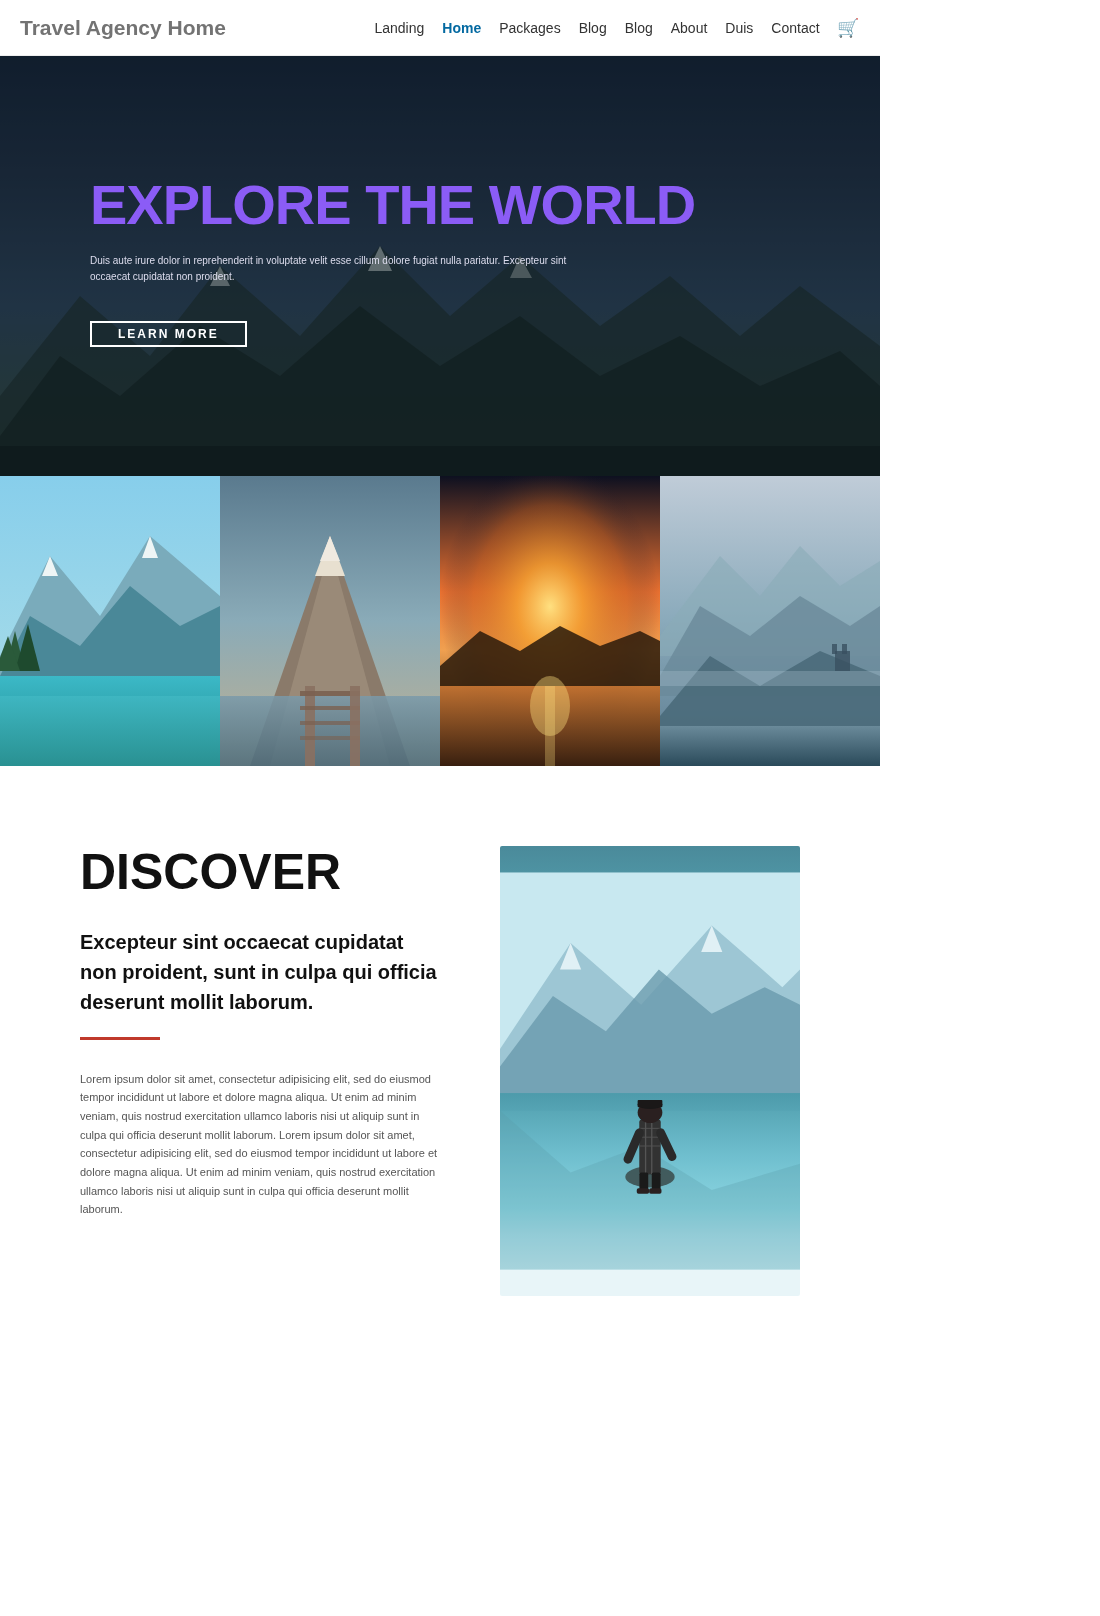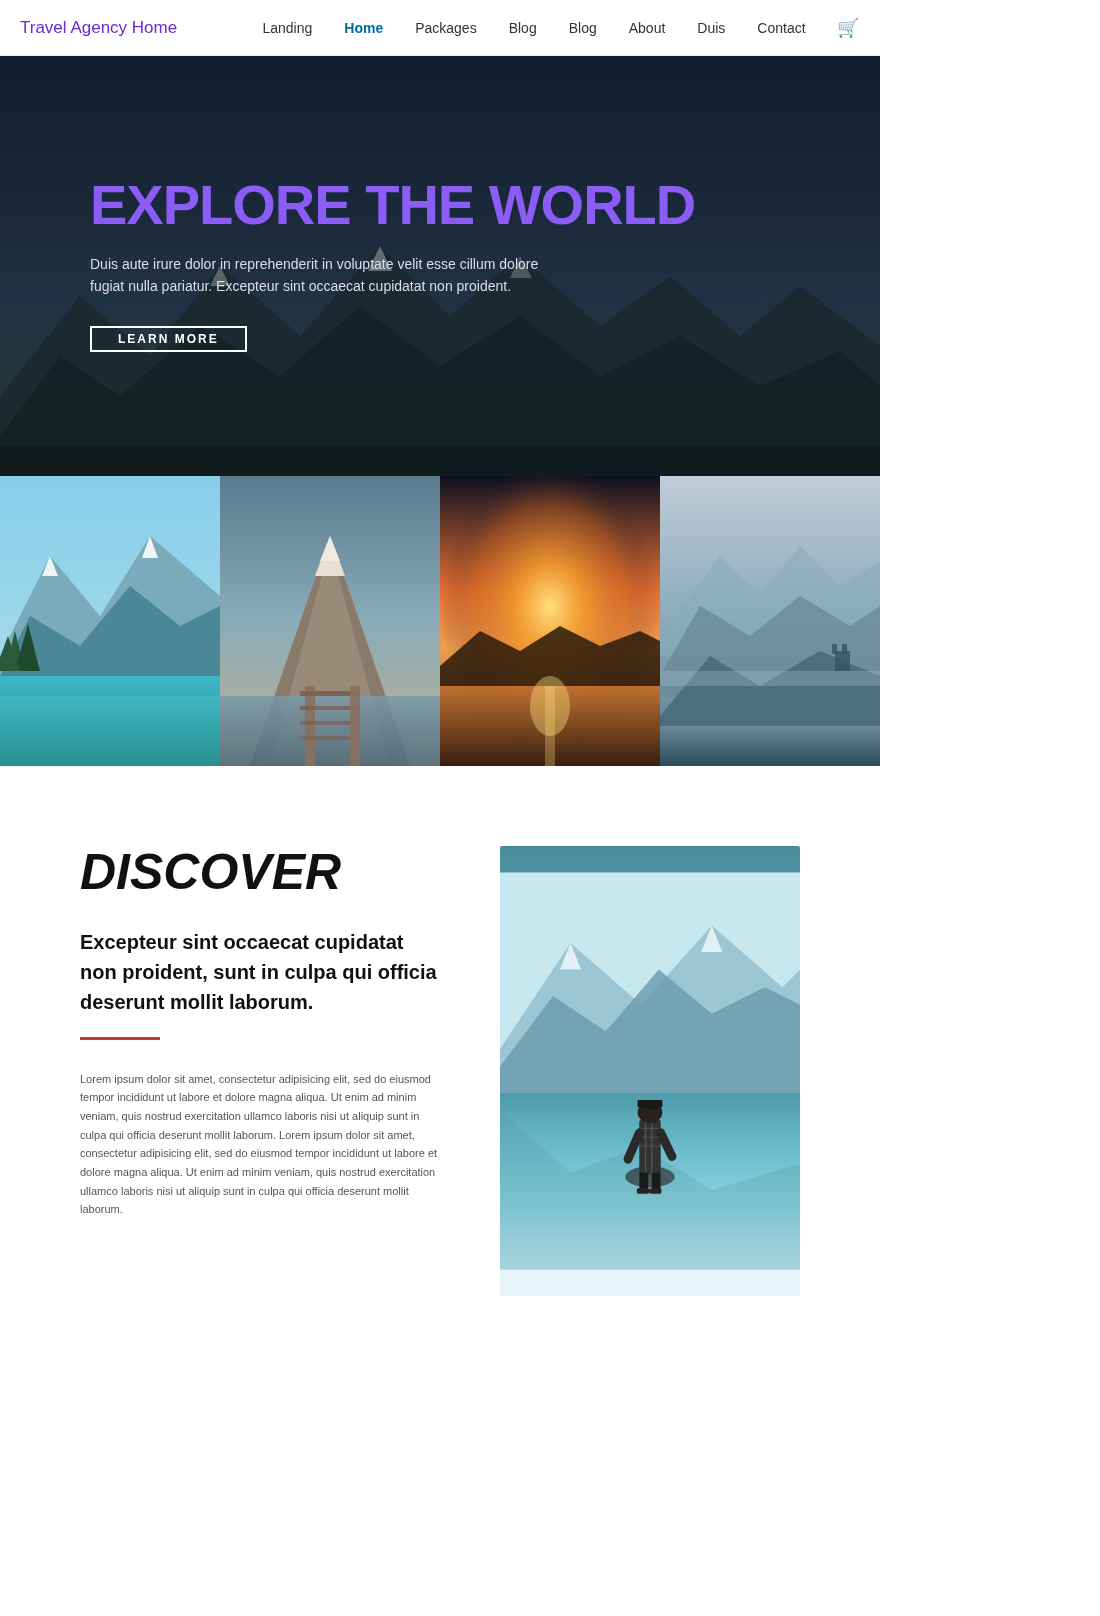--- a/index.html
+++ b/index.html
@@ -11,28 +11,28 @@
       align-items: center;
       justify-content: space-between;
       padding: 0 20px;
       height: 56px;
       background: #fff;
       border-bottom: 1px solid #eee;
       position: relative;
       z-index: 10;
     }
     .nav-brand {
-      font-size: 17px;
-      font-weight: 400;
-      color: #6d28d9;
+      font-size: 21px;
+      font-weight: 700;
+      color: #737373;
       white-space: nowrap;
     }
     .nav-links {
       display: flex;
-      gap: 32px;
+      gap: 18px;
       align-items: center;
     }
     .nav-links a {
       text-decoration: none;
       color: #333;
       font-size: 14px;
       font-weight: 400;
     }
     .nav-links a.active {
       font-weight: 700;
@@ -83,24 +83,24 @@
       font-size: 56px;
       font-weight: 900;
       color: #8b5cf6;
       line-height: 1.05;
       letter-spacing: -1px;
       text-transform: uppercase;
       margin-bottom: 18px;
     }
     .hero-subtitle {
       color: #dde;
-      font-size: 14px;
+      font-size: 10px;
       line-height: 1.6;
       max-width: 480px;
-      margin-bottom: 28px;
+      margin-bottom: 36px;
     }
     .hero-btn {
       display: inline-block;
       border: 2px solid #fff;
       color: #fff;
       padding: 4px 26px;
       font-size: 12px;
       font-weight: 700;
       letter-spacing: 2px;
       text-transform: uppercase;
@@ -147,21 +147,20 @@
     .discover-left {
       flex: 0 0 360px;
     }
     .discover-title {
       font-size: 50px;
       font-weight: 900;
       color: #111;
       line-height: 1.05;
       text-transform: uppercase;
       margin-bottom: 28px;
-      font-style: italic;
     }
     .discover-tagline {
       font-size: 20px;
       font-weight: 700;
       color: #111;
       line-height: 1.5;
       margin-bottom: 20px;
     }
     .discover-divider {
       width: 80px;

